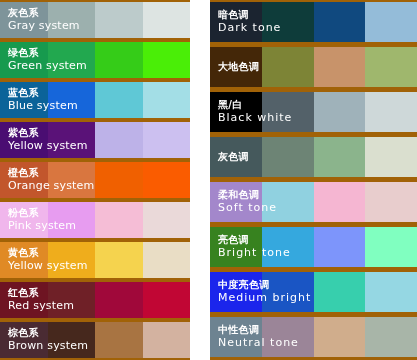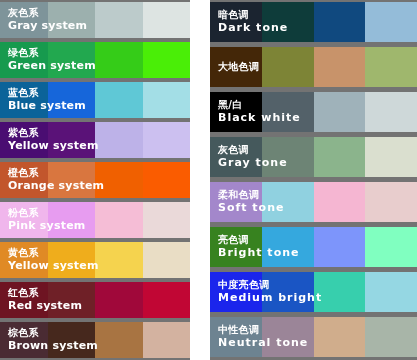--- a/index.html
+++ b/index.html
@@ -10,21 +10,21 @@
   body {
     width: 417px;
     height: 360px;
     overflow: hidden;
     font-family: "DejaVu Sans", "Liberation Sans", sans-serif;
   }
   #palette-board {
     position: relative;
     width: 417px;
     height: 360px;
-    background: #737373;
+    background: #a16207;
     display: flex;
     flex-direction: row;
     align-items: flex-start;
   }
   .palette-column {
     display: flex;
     flex-direction: column;
     box-sizing: border-box;
   }
   #left-column {
@@ -70,21 +70,21 @@
   .label-cn {
     display: block;
     font-size: 10px;
     font-weight: bold;
     color: #ffffff;
     letter-spacing: 0.3px;
   }
   .label-en {
     display: block;
     font-size: 11px;
-    font-weight: bold;
+    font-weight: normal;
     color: #ffffff;
     letter-spacing: 0.2px;
     margin-top: 1px;
   }
   #right-column .label-en {
     letter-spacing: 1px;
   }
 </style>
 </head>
 <body>
@@ -216,21 +216,20 @@
           <span class="label-en">Black white</span>
         </div>
       </div>
       <div class="palette-row">
         <div class="swatch" title="#45595c" style="background: rgb(69, 89, 92);"></div>
         <div class="swatch" title="#6d8475" style="background: rgb(109, 132, 117);"></div>
         <div class="swatch" title="#8bb48c" style="background: rgb(139, 180, 140);"></div>
         <div class="swatch" title="#dadfcf" style="background: rgb(218, 223, 207);"></div>
         <div class="row-label">
           <span class="label-cn">灰色调</span>
-          <span class="label-en">Gray tone</span>
         </div>
       </div>
       <div class="palette-row">
         <div class="swatch" title="#a387cb" style="background: rgb(163, 135, 203);"></div>
         <div class="swatch" title="#90d1e0" style="background: rgb(144, 209, 224);"></div>
         <div class="swatch" title="#f5b6d2" style="background: rgb(245, 182, 210);"></div>
         <div class="swatch" title="#e8cdcd" style="background: rgb(232, 205, 205);"></div>
         <div class="row-label">
           <span class="label-cn">柔和色调</span>
           <span class="label-en">Soft tone</span>

